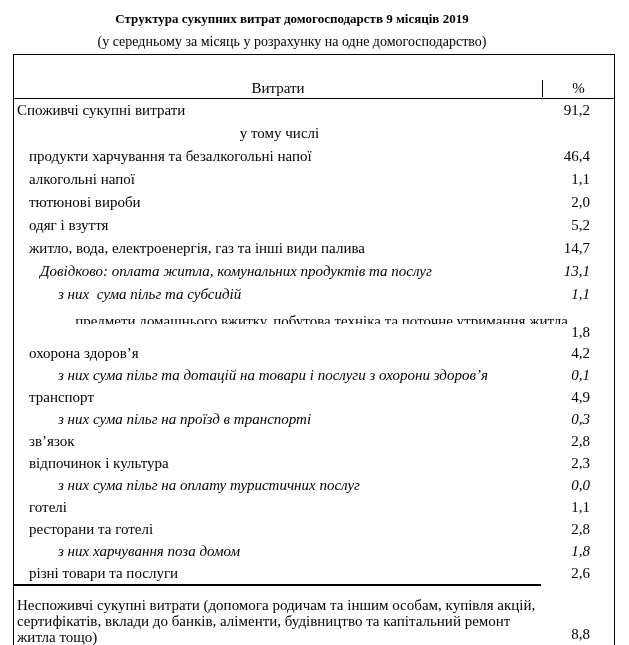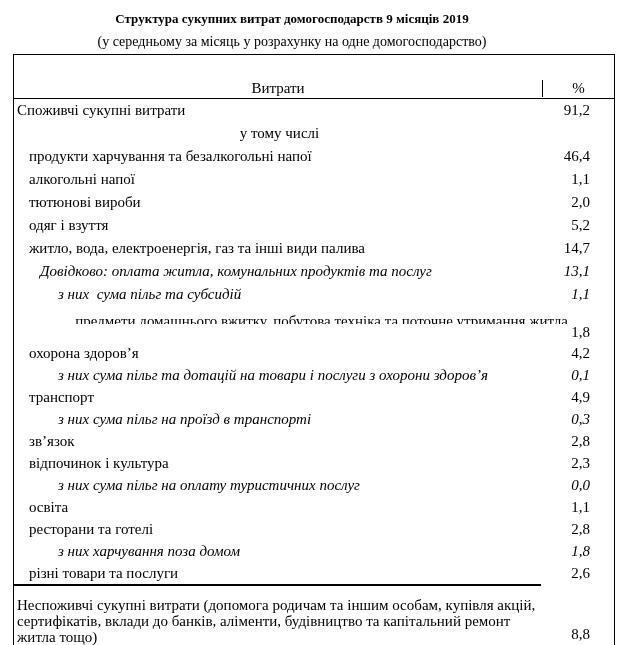--- a/index.html
+++ b/index.html
@@ -218,21 +218,21 @@
       <div class="label">відпочинок і культура</div>
       <div class="value">2,3</div>
     </div>
 
     <div class="row i3 italic short">
       <div class="label">з них сума пільг на оплату туристичних послуг</div>
       <div class="value">0,0</div>
     </div>
 
     <div class="row i1 short">
-      <div class="label">освіта</div>
+      <div class="label">готелі</div>
       <div class="value">1,1</div>
     </div>
 
     <div class="row i1 short">
       <div class="label">ресторани та готелі</div>
       <div class="value">2,8</div>
     </div>
 
     <div class="row i3 italic short">
       <div class="label">з них харчування поза домом</div>

